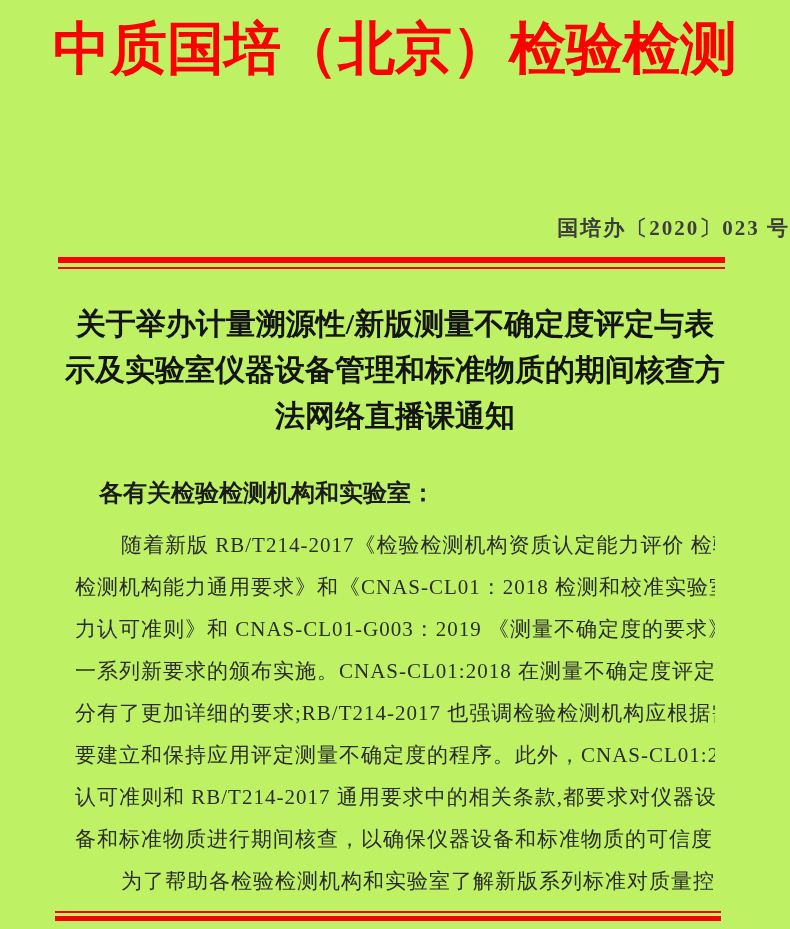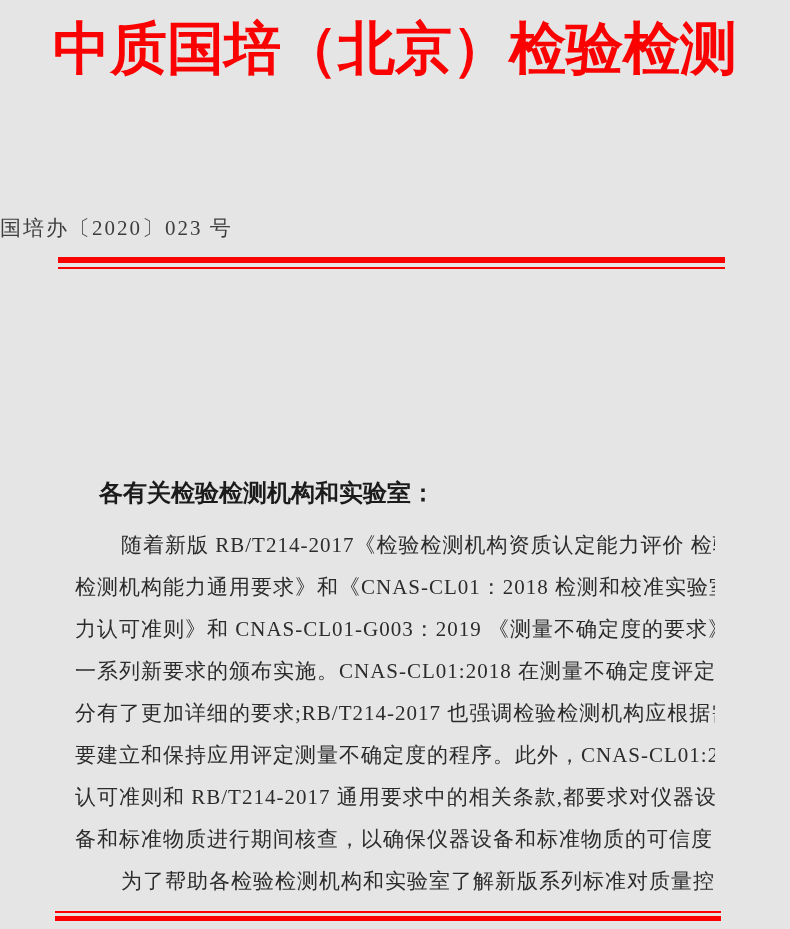--- a/index.html
+++ b/index.html
@@ -1,21 +1,21 @@
 <!DOCTYPE html>
 <html><head>
 <meta charset="utf-8">
 <style>
   * { margin: 0; padding: 0; box-sizing: border-box; }
   html, body { background: #ffffff; }
   .page {
     position: relative;
     width: 790px;
     height: 929px;
-    background: #e5e5e5;
+    background: #bef264;
     overflow: hidden;
     font-family: "Liberation Serif", "DejaVu Serif", serif;
   }
 
   
   .letterhead {
     position: absolute;
     top: 12px; left: 0; right: 0;
     text-align: center;
     color: #fa0202;
@@ -23,26 +23,27 @@
     font-size: 57px;
     line-height: 74px;
     letter-spacing: 0px;
     white-space: nowrap;
   }
 
   
   .docnum {
     position: absolute;
     top: 214px; left: 0; right: 0;
-    text-align: left;
+    text-align: right;
     color: #3d3d3d;
     font-size: 21px;
     line-height: 28px;
     letter-spacing: 2px;
     white-space: nowrap;
+    font-weight: bold;
   }
 
   
   .sep-top { position: absolute; top: 257px; left: 58px; width: 667px; }
   .sep-top .bar-thick { height: 6px; background: #fa0202; }
   .sep-top .gap { height: 4px; background: transparent; }
   .sep-top .bar-thin { height: 2px; background: #fa0202; }
 
   .sep-bottom { position: absolute; top: 911px; left: 55px; width: 666px; }
   .sep-bottom .bar-thin { height: 2px; background: #fa0202; }
@@ -102,20 +103,25 @@
   </div>
 
   <div class="docnum">国培办〔2020〕023 号</div>
 
   <div class="sep-top">
     <div class="bar-thick"></div>
     <div class="gap"></div>
     <div class="bar-thin"></div>
   </div>
 
+  <div class="notice-title">
+    <div>关于举办计量溯源性/新版测量不确定度评定与表</div>
+    <div>示及实验室仪器设备管理和标准物质的期间核查方</div>
+    <div>法网络直播课通知</div>
+  </div>
 
   <div class="salutation">各有关检验检测机构和实验室：</div>
 
   <div class="body-text">
     <div class="body-line indent">随着新版 RB/T214-2017《检验检测机构资质认定能力评价 检验</div>
     <div class="body-line">检测机构能力通用要求》和《CNAS-CL01：2018 检测和校准实验室能</div>
     <div class="body-line">力认可准则》和 CNAS-CL01-G003：2019 《测量不确定度的要求》等</div>
     <div class="body-line">一系列新要求的颁布实施。CNAS-CL01:2018 在测量不确定度评定部</div>
     <div class="body-line">分有了更加详细的要求;RB/T214-2017 也强调检验检测机构应根据需</div>
     <div class="body-line">要建立和保持应用评定测量不确定度的程序。此外，CNAS-CL01:2018</div>

